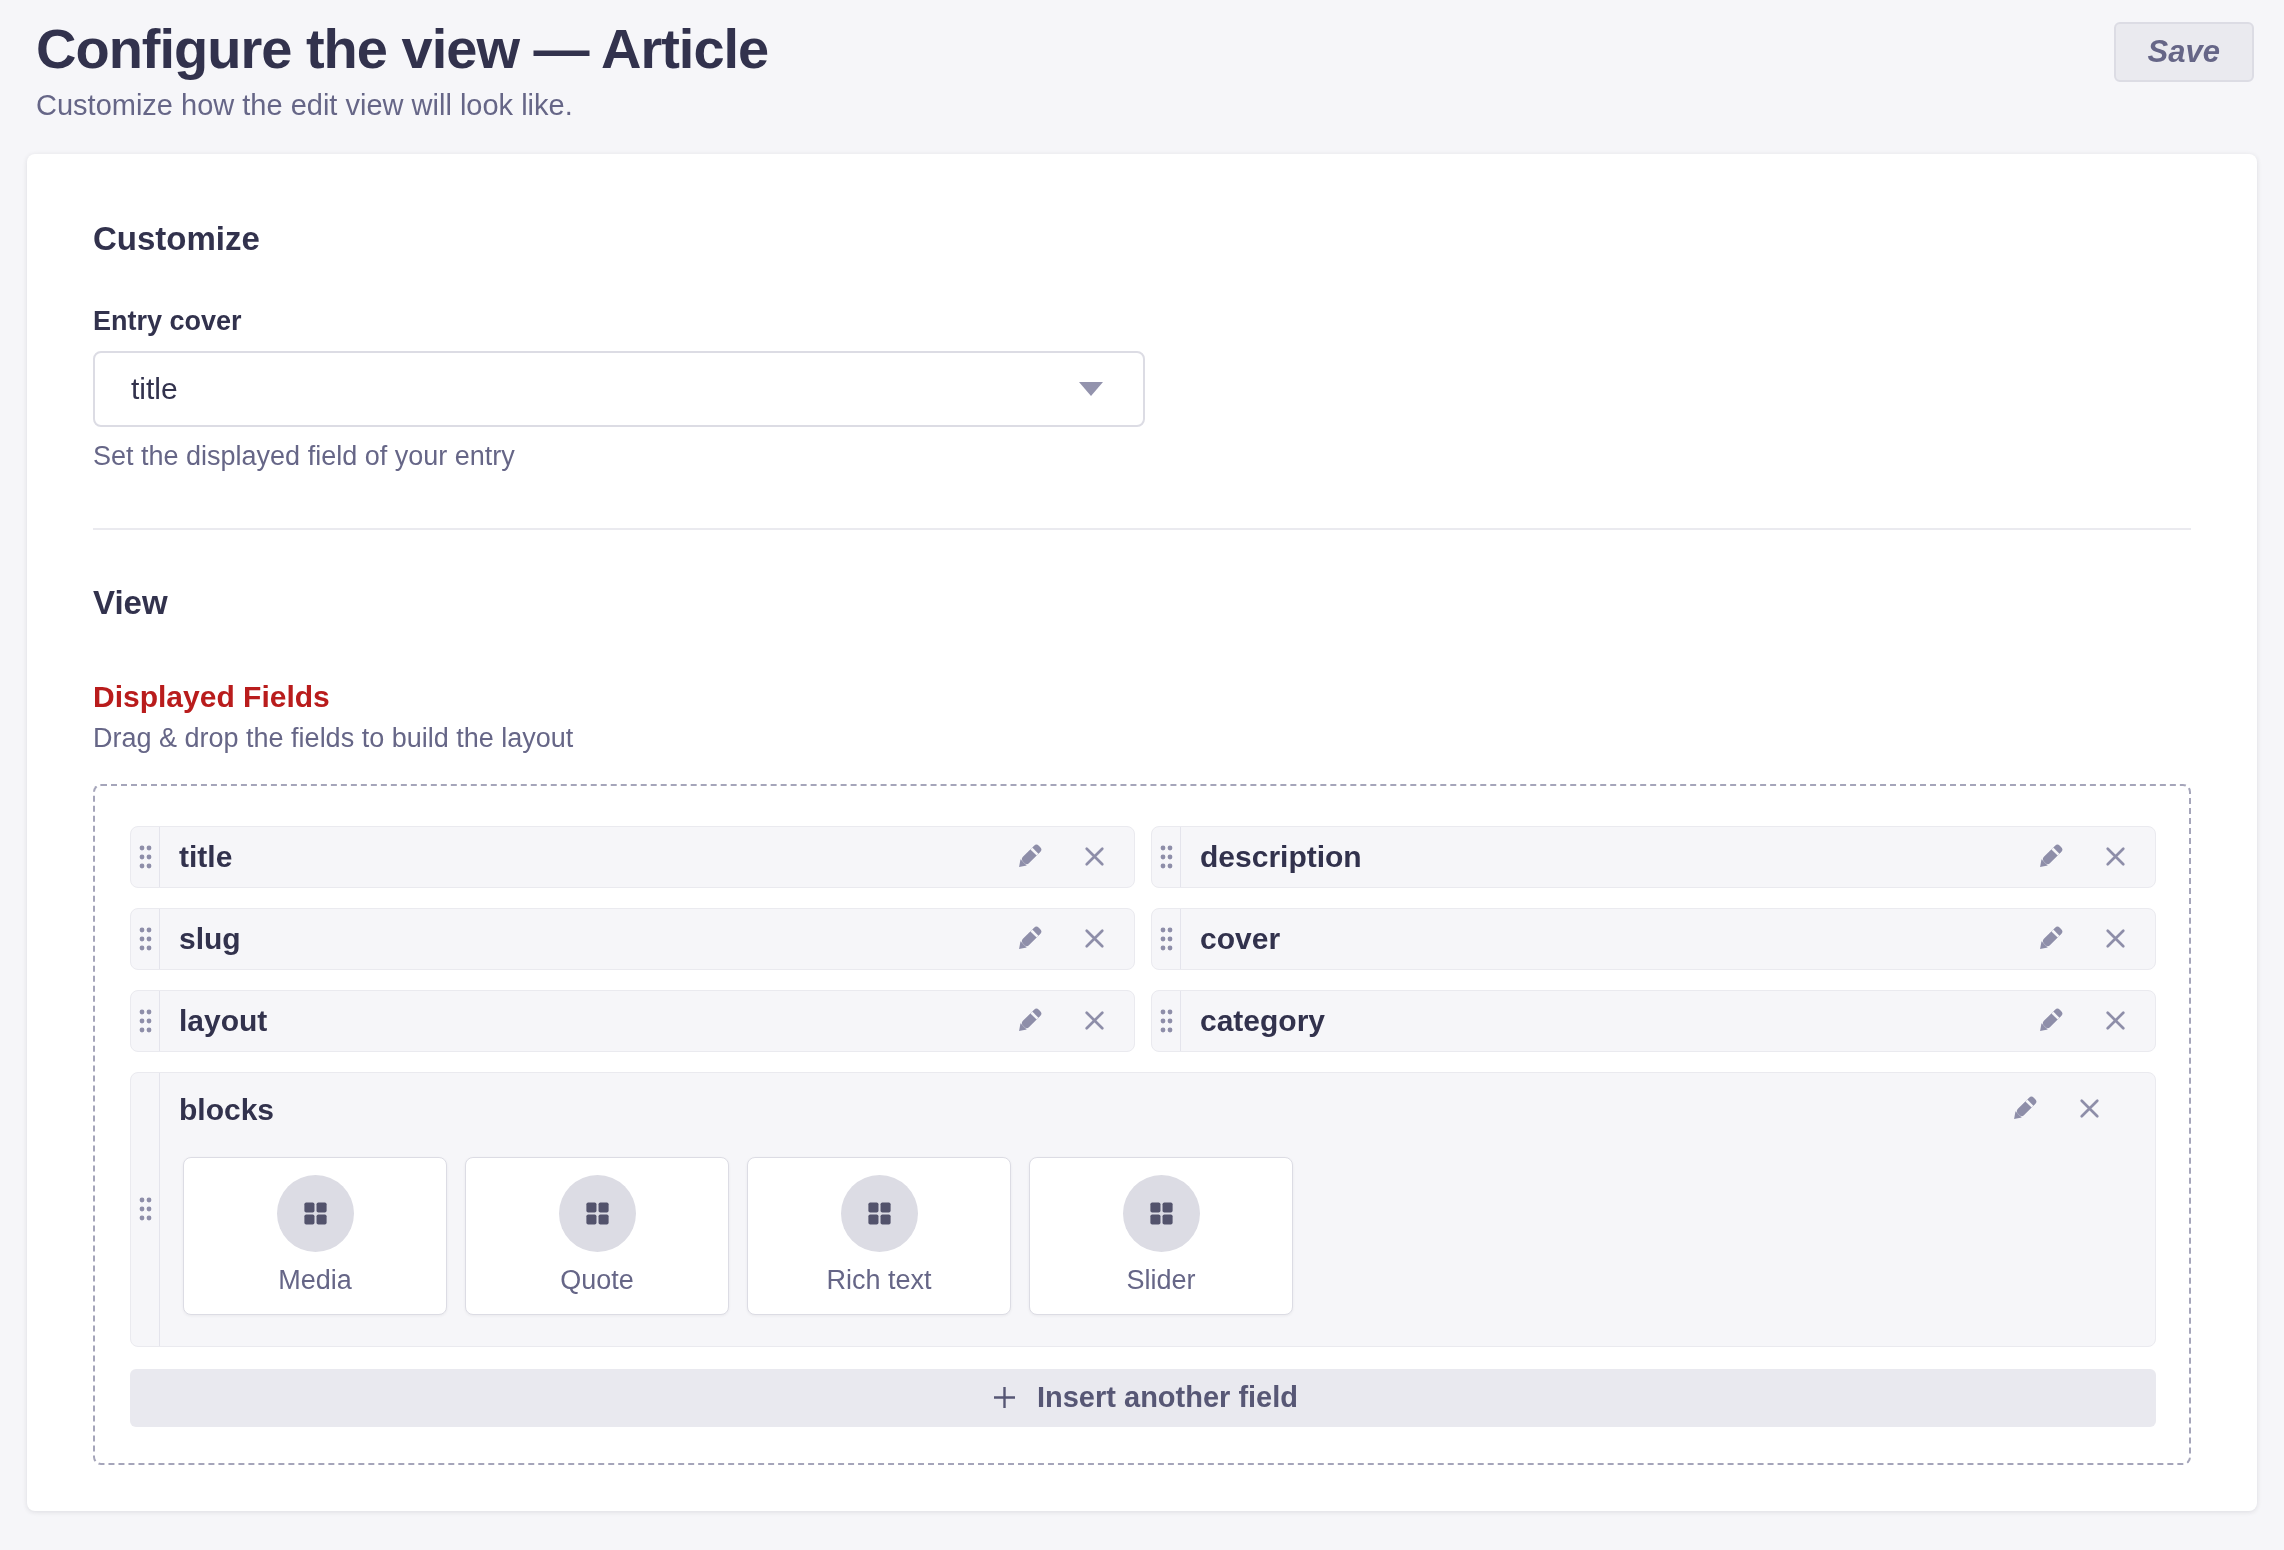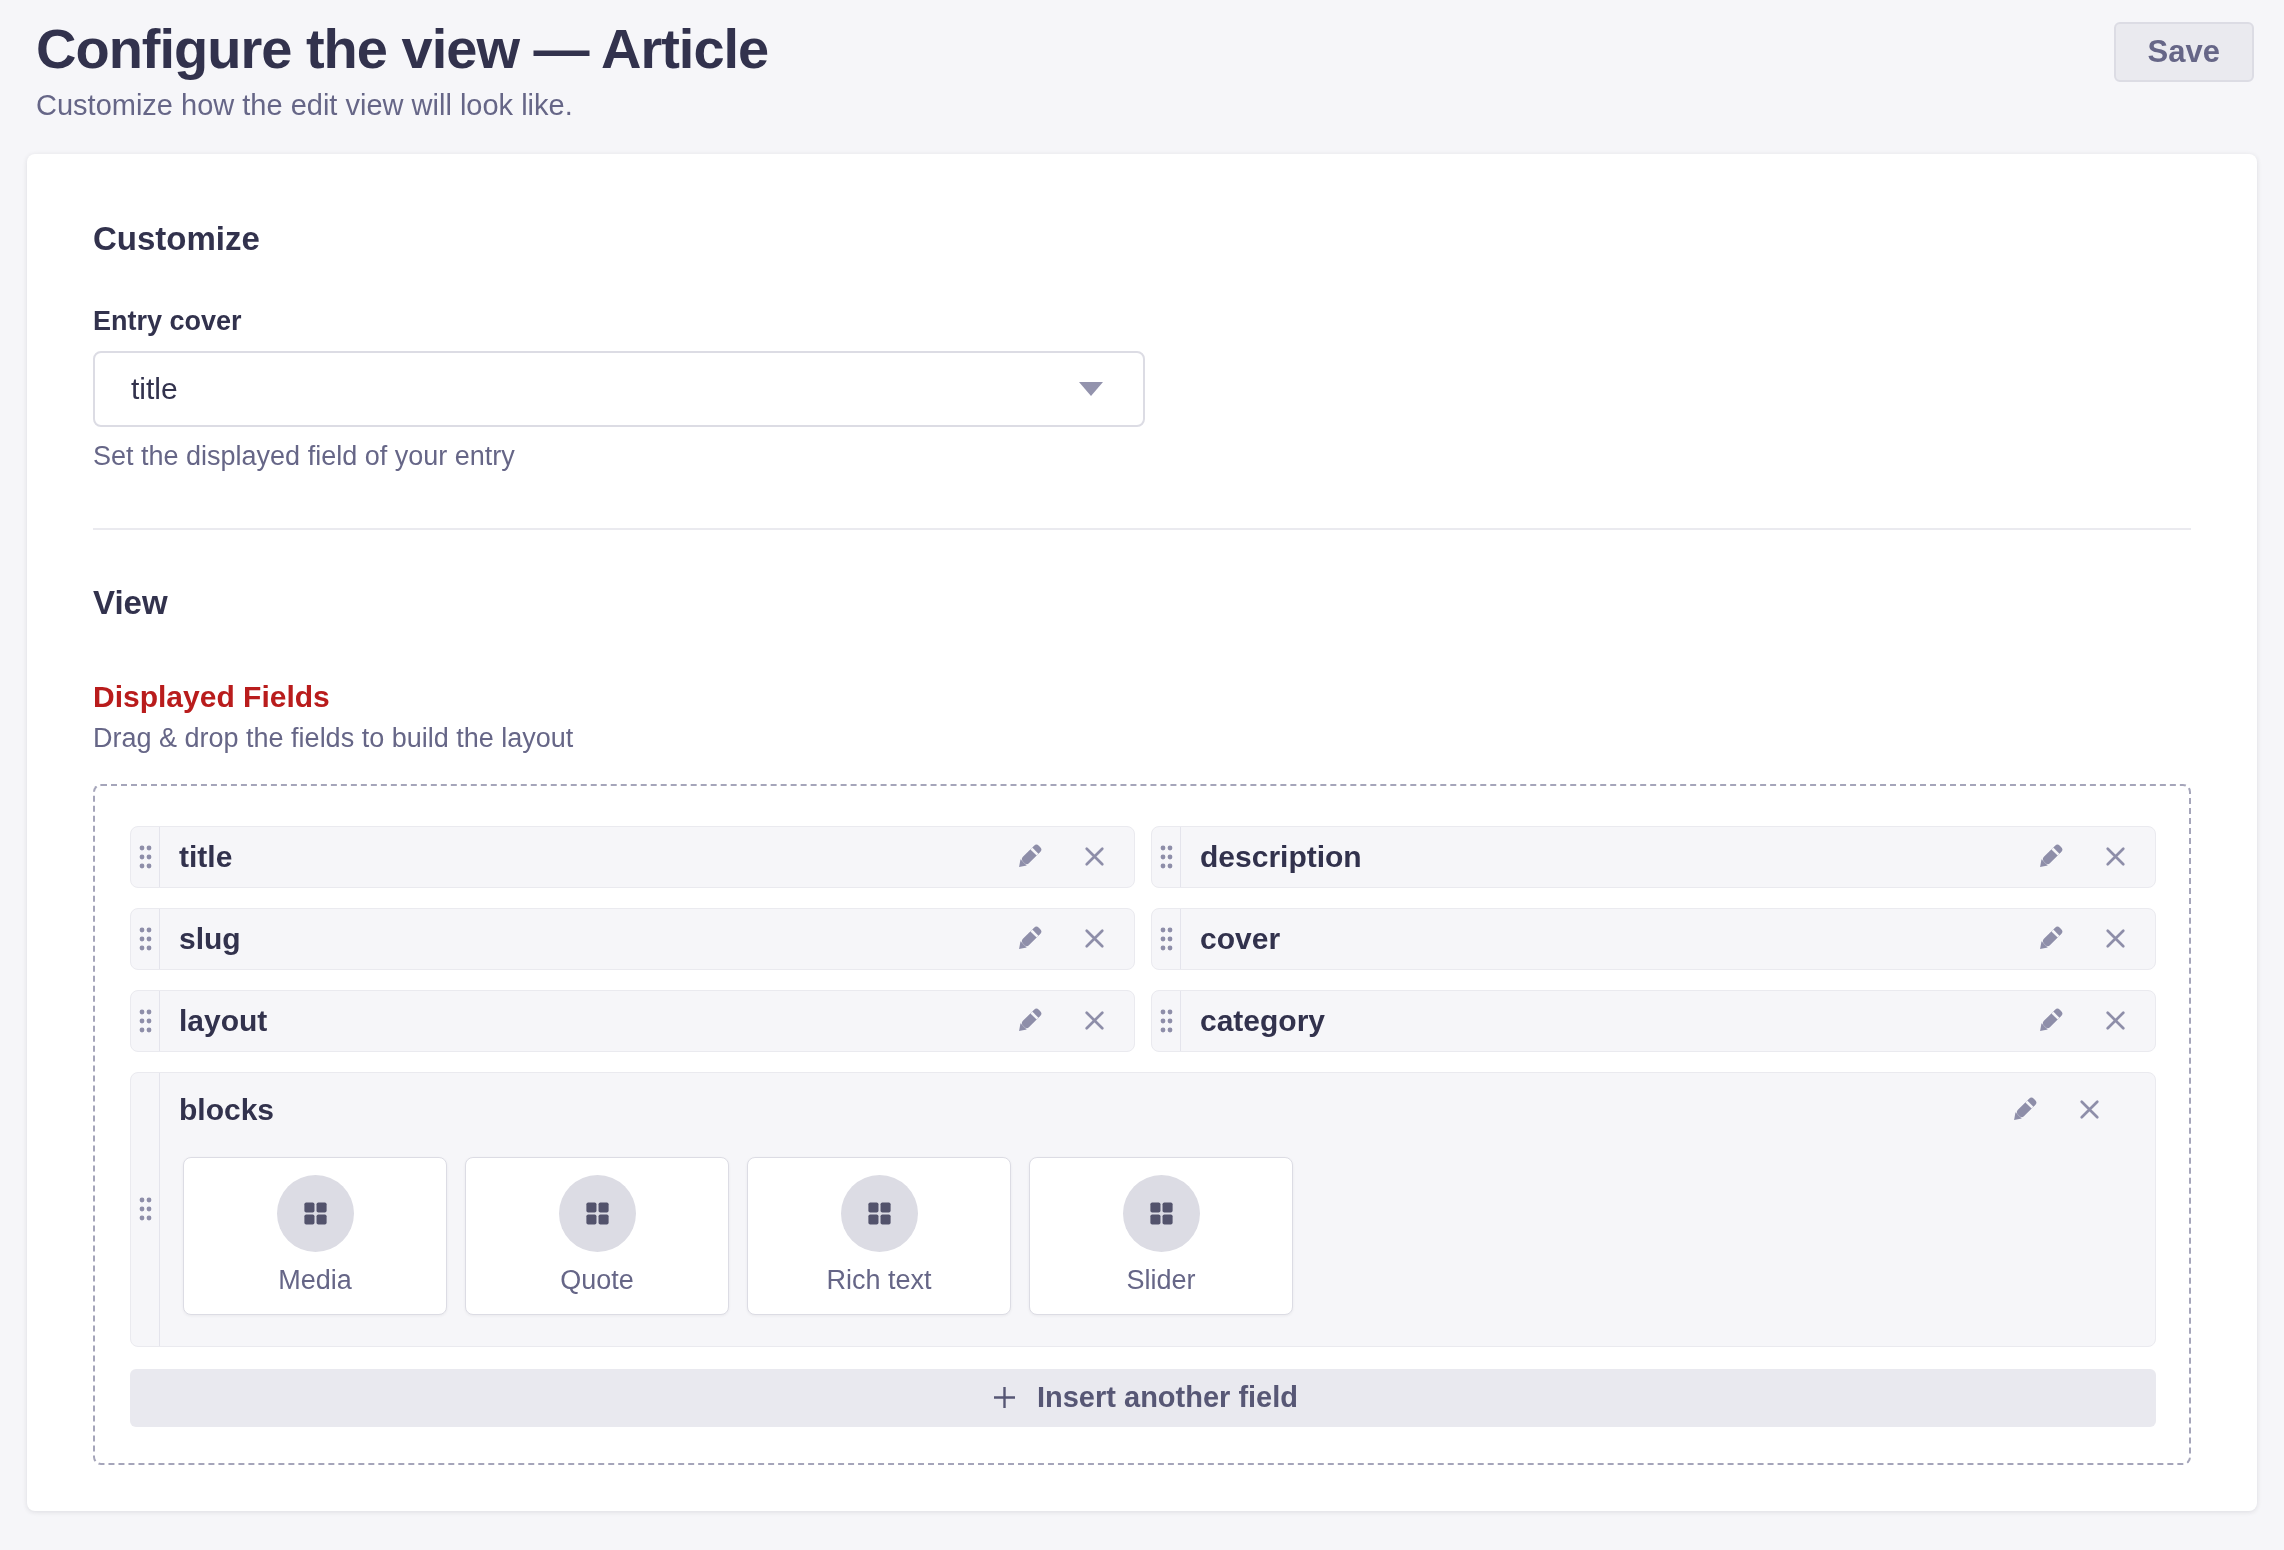--- a/index.html
+++ b/index.html
@@ -23,20 +23,21 @@
   }
   .page-subtitle {
     font-size: 29px; font-weight: 400; color: #666687; margin-top: 8px;
   }
   .save-btn {
     margin-top: 4px;
     height: 60px; min-width: 123px; padding: 0 32px;
     background: #eaeaef; border: 2px solid #dcdce4; border-radius: 6px;
     font-family: inherit; font-size: 31px; font-weight: 600; color: #666687;
     cursor: pointer;
+    font-style: italic;
   }
 
   
   .panel {
     margin: 32px 27px 0;
     background: #ffffff;
     border-radius: 8px;
     box-shadow: 0 1px 5px rgba(33,33,52,0.12);
     padding: 66px 66px 46px;
   }
@@ -95,21 +96,21 @@
   .row-actions { display: flex; align-items: center; gap: 36px; padding-right: 26px; }
   .icon-btn { background: none; border: none; padding: 0; cursor: pointer; line-height: 0; color: #8e8ea9; }
 
   
   .component-row {
     margin-top: 20px; min-height: 275px;
     background: #f6f6f9; border: 1px solid #eaeaef; border-radius: 8px;
     display: flex; align-items: stretch; overflow: hidden;
   }
   .component-content { flex: 1; padding: 20px 26px 24px 19px; display: flex; flex-direction: column; }
-  .component-header { display: flex; align-items: center; }
+  .component-header { display: flex; align-items: flex-start; }
   .component-name { font-size: 30px; font-weight: 600; color: #32324d; flex: 1; }
   .component-cards { margin-top: 30px; display: flex; gap: 18px; margin-left: 4px; }
   .component-card {
     width: 264px; height: 158px;
     background: #ffffff; border: 1px solid #dcdce4; border-radius: 8px;
     box-shadow: 0 1px 3px rgba(33,33,52,0.06);
     display: flex; flex-direction: column; align-items: center; justify-content: center;
     gap: 13px; cursor: pointer;
   }
   .component-icon-circle {

